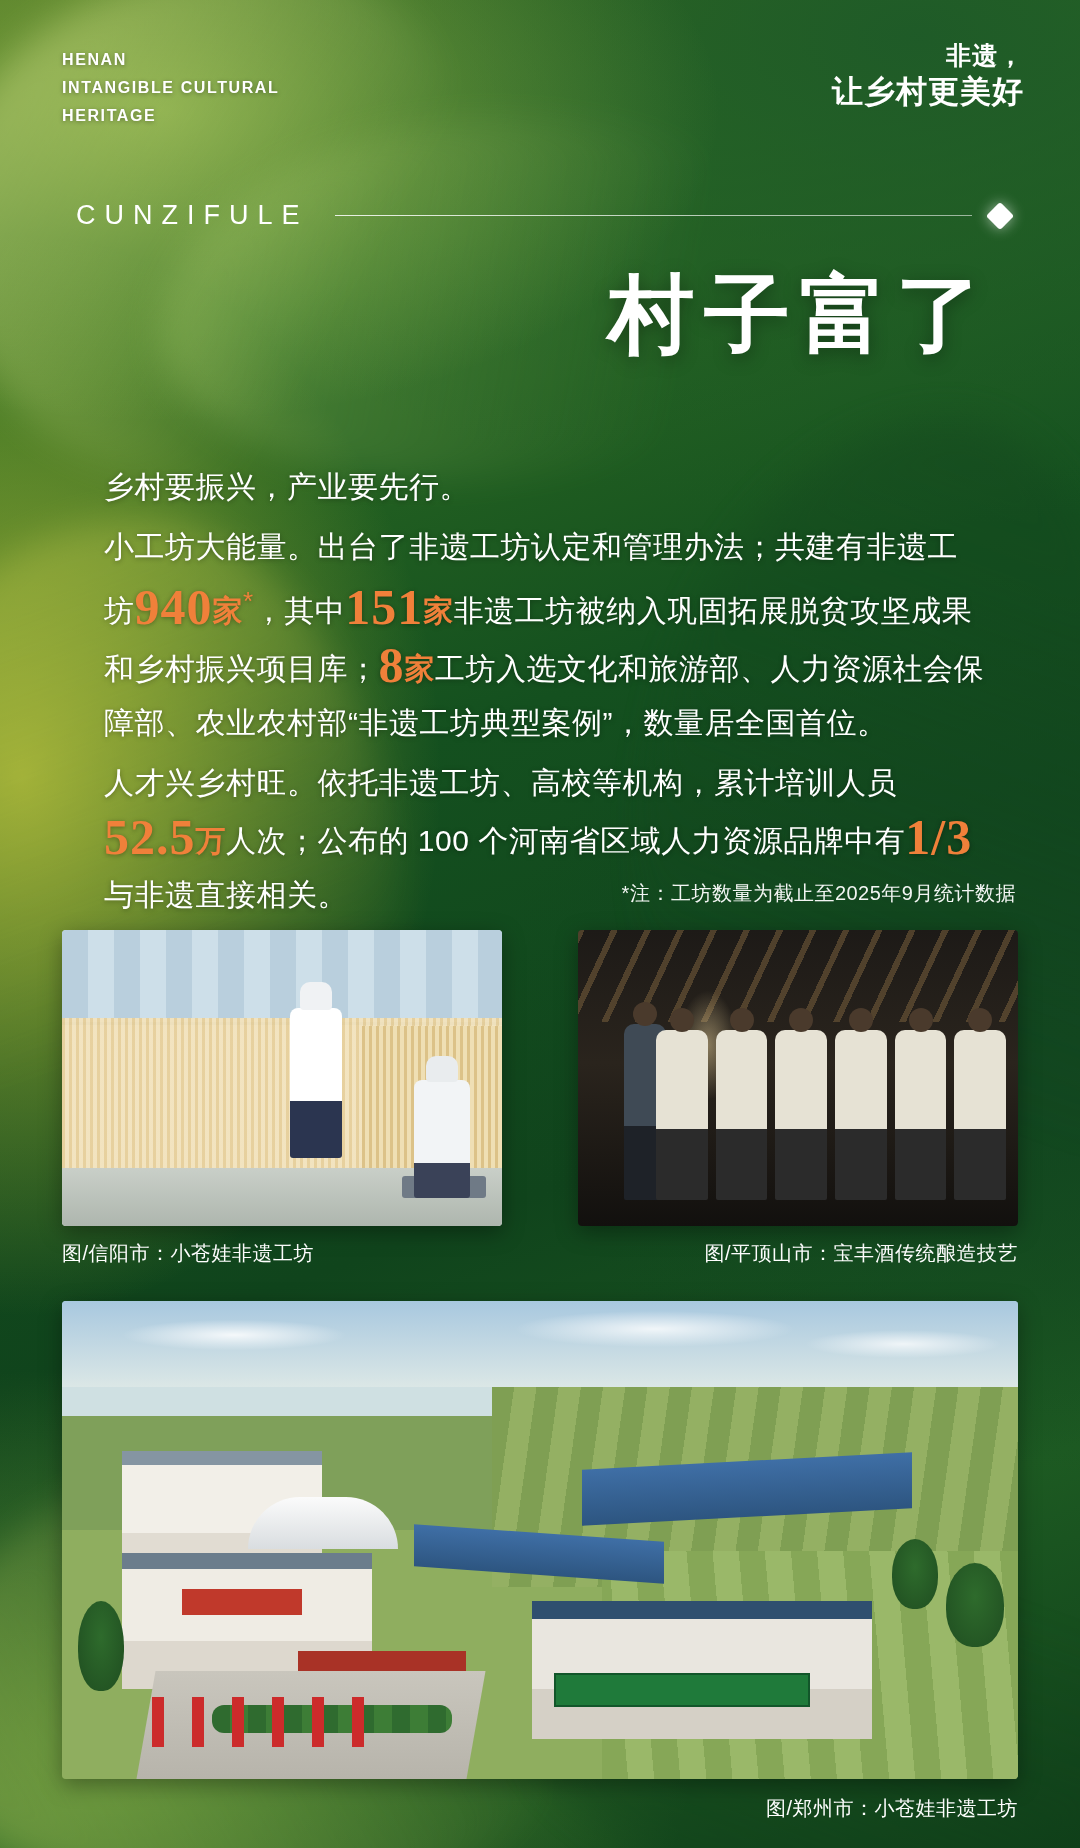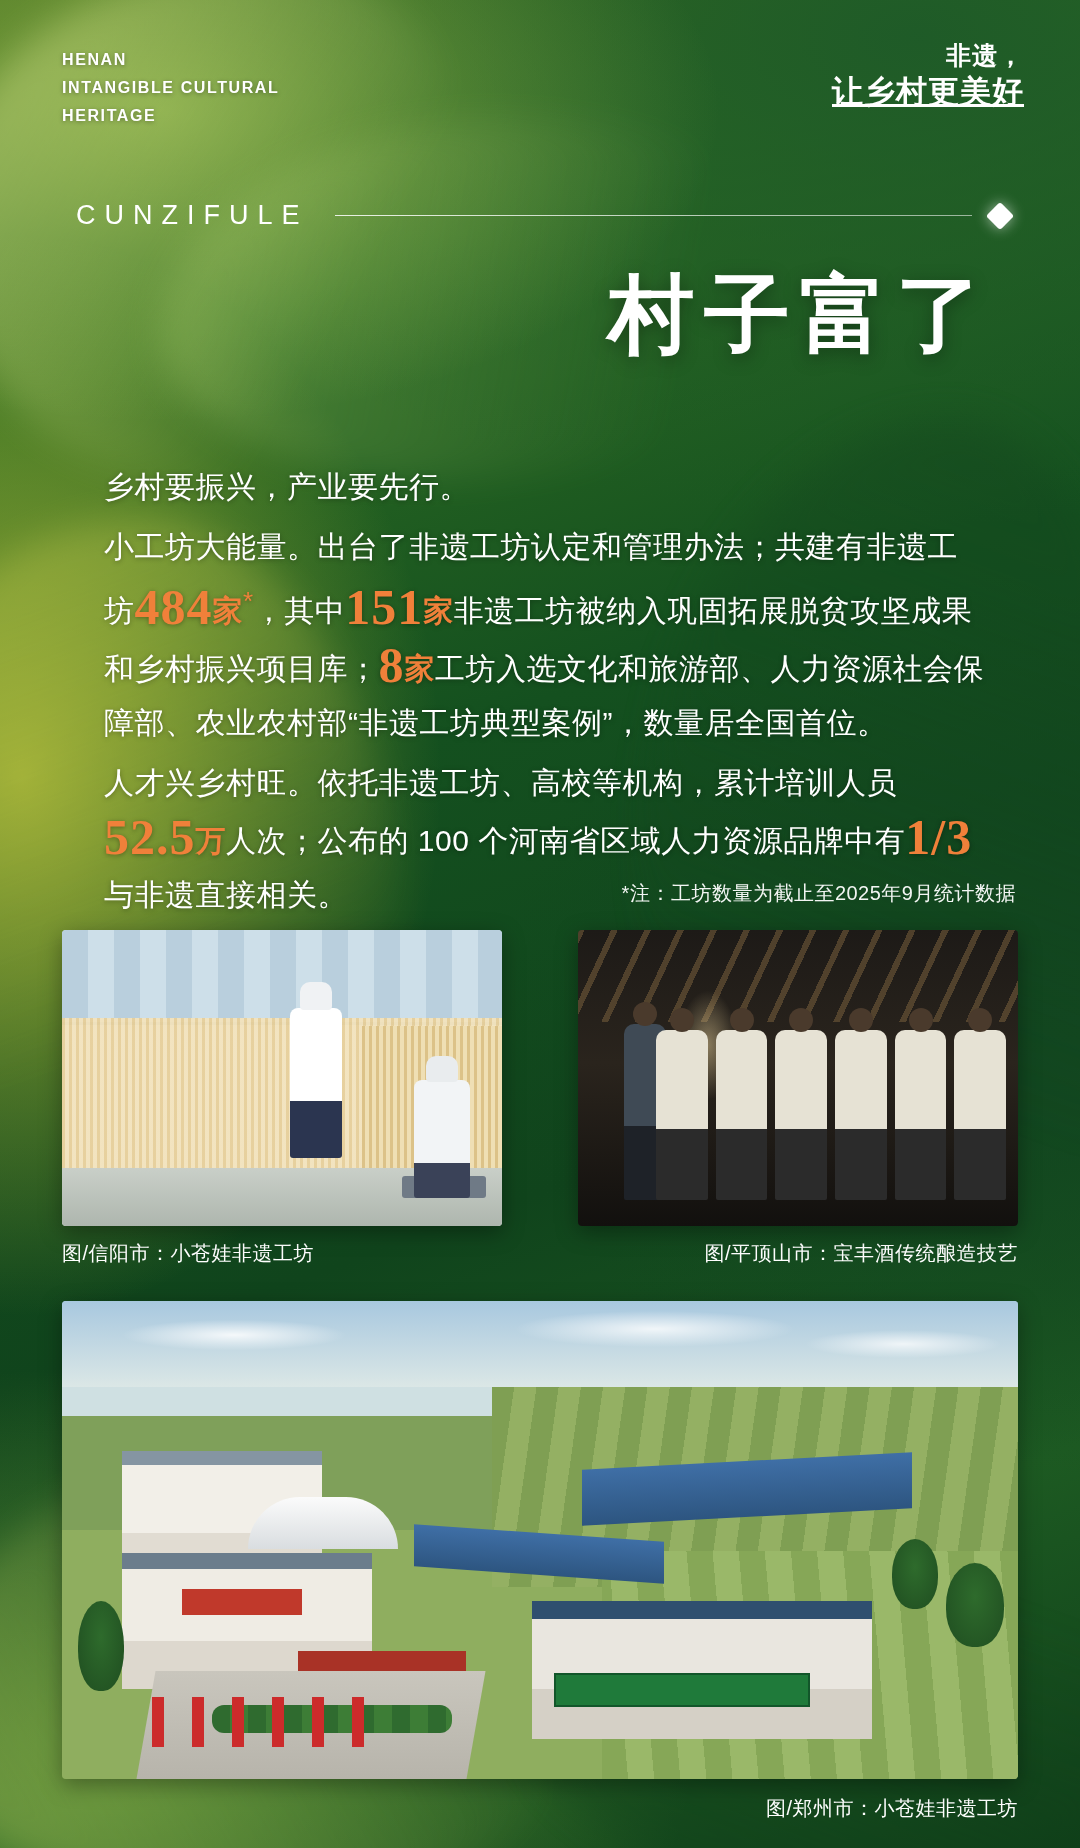--- a/index.html
+++ b/index.html
@@ -86,21 +86,20 @@
     line-height: 34px;
   }
   .logo .l2 {
     position: relative;
     color: #fff;
     font-size: 31px;
     font-weight: 700;
     letter-spacing: 1px;
     line-height: 40px;
     font-family: "Liberation Serif", serif;
-    text-decoration: underline;
   }
 
   
   .title-wrap { position: absolute; left: 0; top: 200px; width: 1080px; }
   .pinyin-row {
     display: flex;
     align-items: center;
     padding-left: 76px;
     padding-right: 70px;
   }
@@ -360,21 +359,21 @@
         <div class="pinyin">CUNZIFULE</div>
         <div class="rule"></div>
         <div class="diamond"></div>
       </div>
       <div class="cn-title">村子富了</div>
     </div>
 
     <div class="body-text">
       <p>乡村要振兴，产业要先行。</p>
       <p>
-        <span>小工坊大能量。出台了非遗工坊认定和管理办法；共建有非遗工坊</span><span class="big">484</span><span class="big-unit">家</span><span class="sup">*</span><span>，其中</span><span class="big">151</span><span class="big-unit">家</span><span>非遗工坊被纳入巩固拓展脱贫攻坚成果和乡村振兴项目库；</span><span class="big">8</span><span class="big-unit">家</span><span>工坊入选文化和旅游部、人力资源社会保障部、农业农村部“非遗工坊典型案例”，数量居全国首位。</span>
+        <span>小工坊大能量。出台了非遗工坊认定和管理办法；共建有非遗工坊</span><span class="big">940</span><span class="big-unit">家</span><span class="sup">*</span><span>，其中</span><span class="big">151</span><span class="big-unit">家</span><span>非遗工坊被纳入巩固拓展脱贫攻坚成果和乡村振兴项目库；</span><span class="big">8</span><span class="big-unit">家</span><span>工坊入选文化和旅游部、人力资源社会保障部、农业农村部“非遗工坊典型案例”，数量居全国首位。</span>
       </p>
       <p>
         <span>人才兴乡村旺。依托非遗工坊、高校等机构，累计培训人员</span><span class="big">52.5</span><span class="big-unit">万</span><span>人次；公布的 100 个河南省区域人力资源品牌中有</span><span class="big">1/3</span><span>与非遗直接相关。</span>
       </p>
     </div>
 
     <div class="note">*注：工坊数量为截止至2025年9月统计数据</div>
 
     <div class="photos-top">
       <div class="photo">

